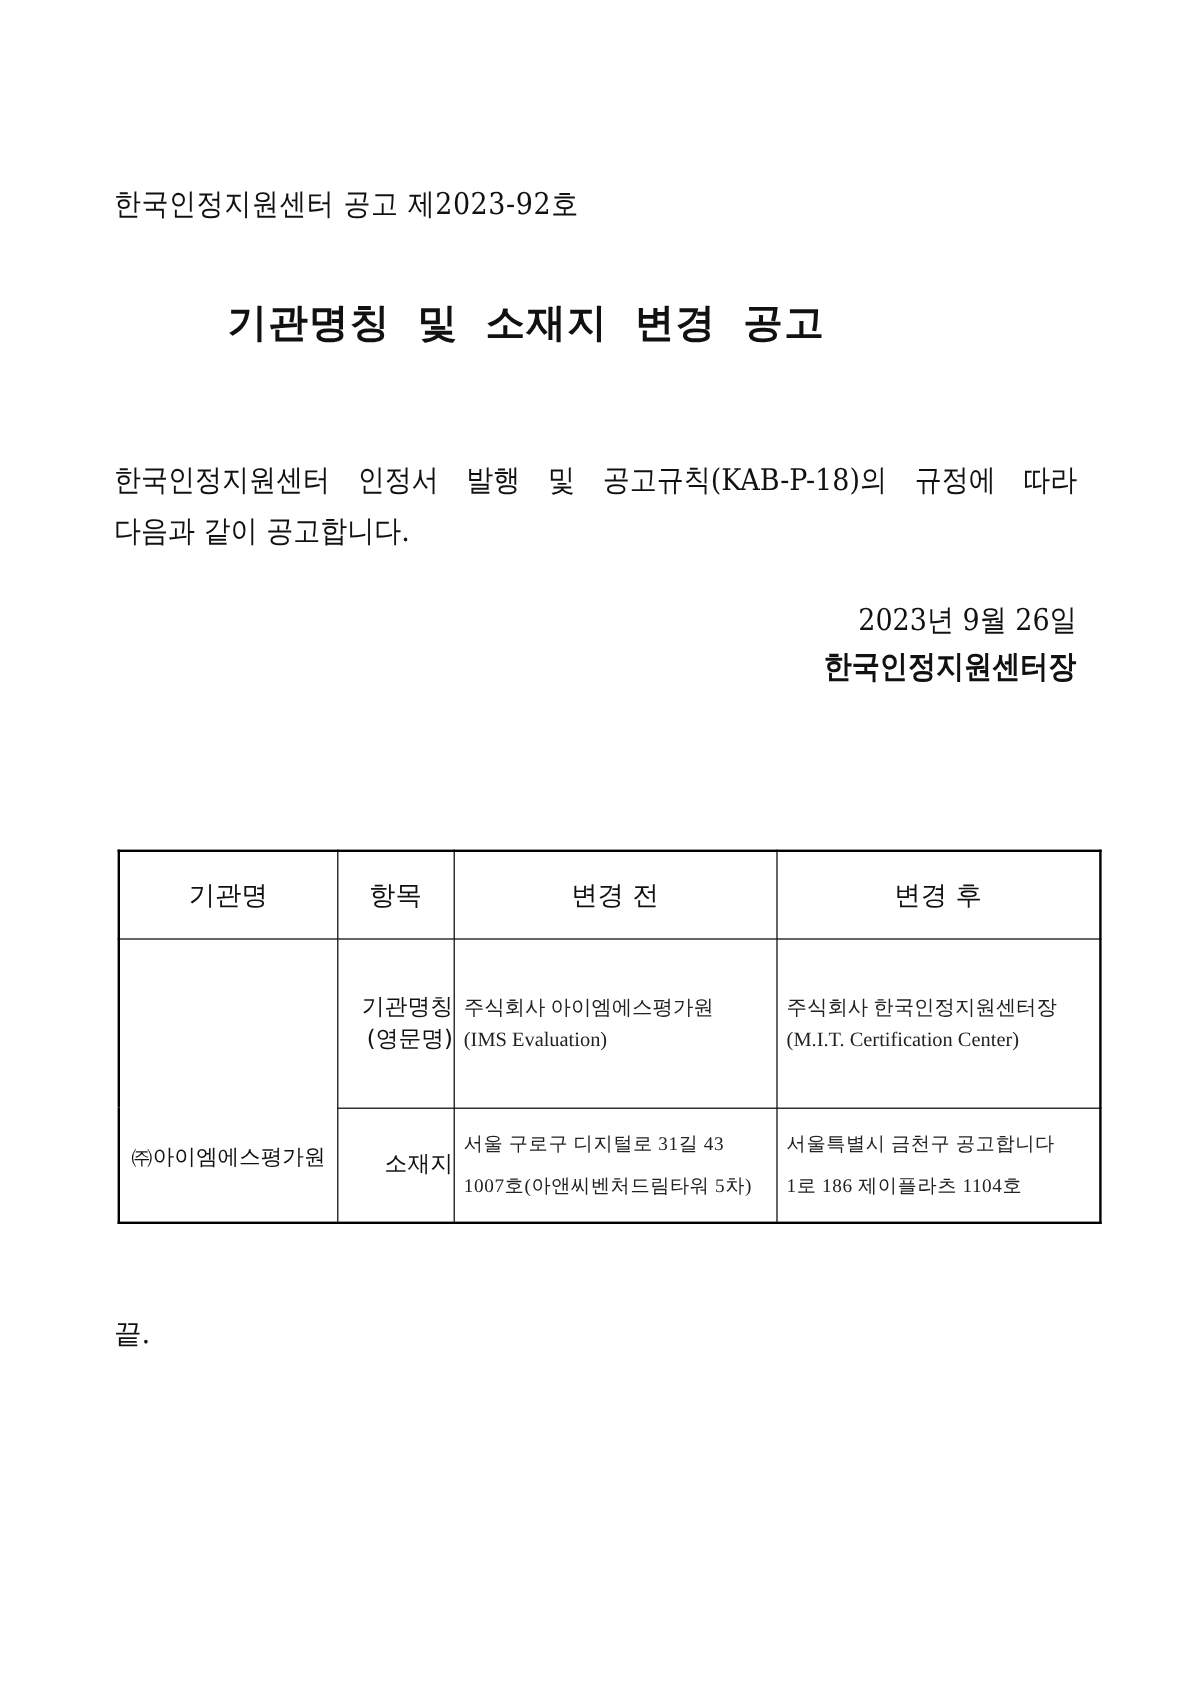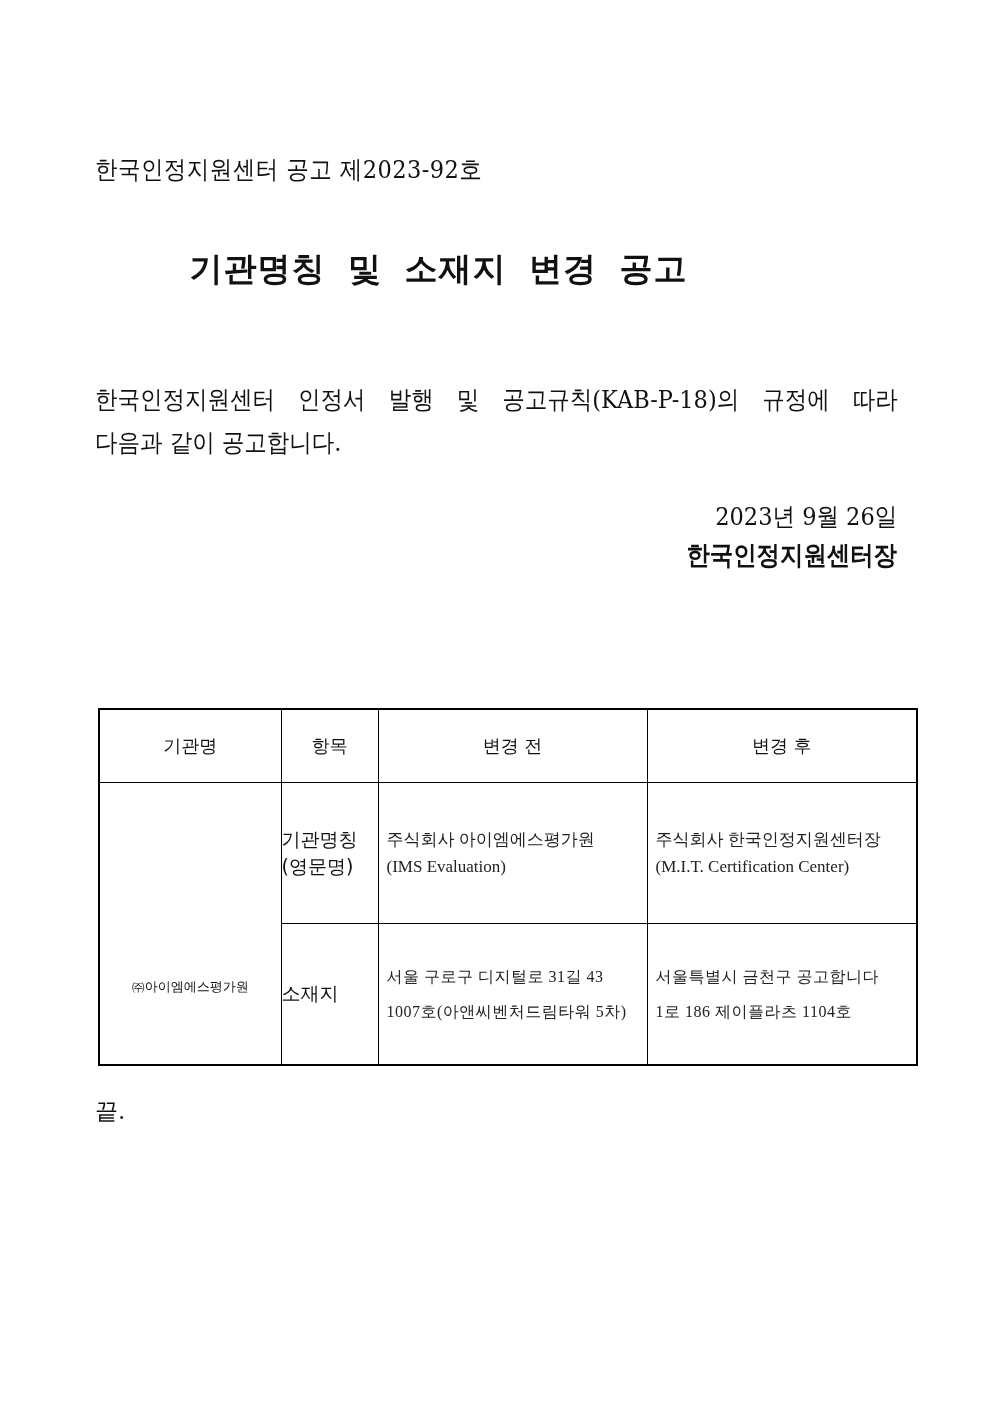--- a/index.html
+++ b/index.html
@@ -96,36 +96,36 @@
       font-weight: normal;
     }
     .col1 { width: 182px; }
     .col2 { width: 97px; }
     .col3 { width: 269px; }
     .col4 { width: 270px; }
 
     .hdr-row { height: 73px; }
     .hdr-cell {
       text-align: center;
-      font-size: 18px;
+      font-size: 22px;
       font-family: "DejaVu Sans", sans-serif;
     }
     .row-name { height: 141px; }
-    .row-addr { height: 142px; padding-left: 34px; }
+    .row-addr { height: 96px; padding-left: 34px; }
 
     .org-cell {
       text-align: center;
       vertical-align: middle;
-      font-size: 13px;
+      font-size: 18px;
       white-space: nowrap;
       padding-top: 128px !important;
       font-family: "DejaVu Sans", sans-serif;
     }
     .item-cell {
-      text-align: left;
+      text-align: right;
       font-size: 19px;
       line-height: 27px;
       font-family: "DejaVu Sans", sans-serif;
     }
     .item-cell.top-align {
       vertical-align: middle;
     }
     .value-cell {
       padding-left: 8px !important;
       font-size: 17px;

